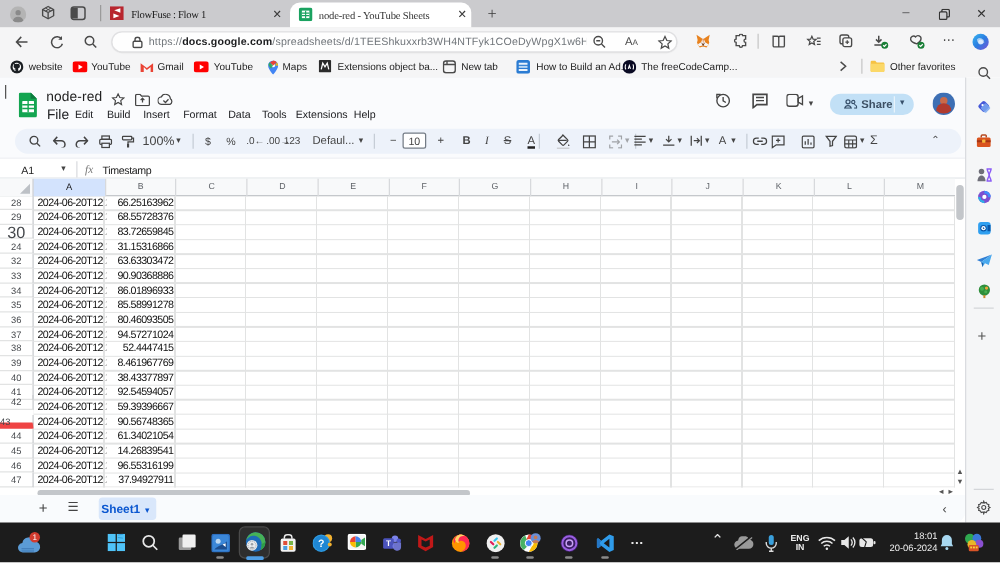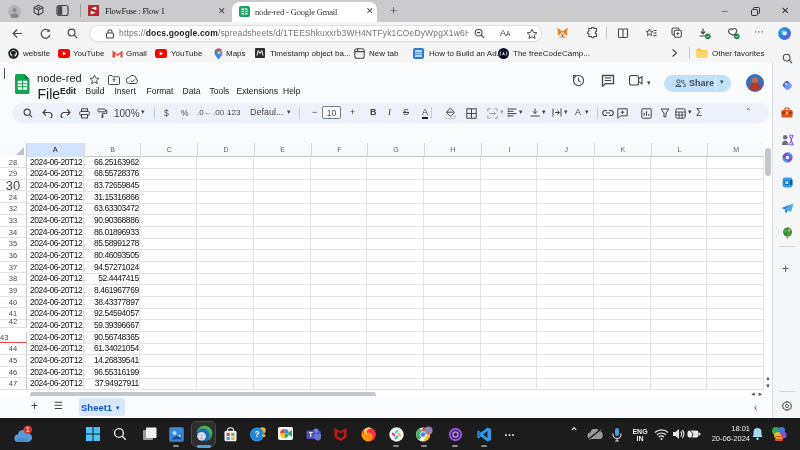--- a/index.html
+++ b/index.html
@@ -37,21 +37,21 @@
     </svg>
   <div class="abs" style="left:105px;top:6px;font-size:8.5px;letter-spacing:-0.25px;color:#202020;">FlowFuse : Flow 1</div>
   <div class="abs" style="left:218px;top:6px;font-size:9px;color:#3a3a3a;">✕</div>
 
   <div class="abs" style="left:232px;top:2px;width:145px;height:20px;background:#fff;border-radius:8px 8px 0 0;"></div>
   <svg class="abs" style="left:239px;top:6px;" width="11" height="11" viewBox="0 0 11 11">
       <rect width="11" height="11" rx="2" fill="#1aa260"></rect>
       <rect x="2.5" y="2.5" width="6" height="6" fill="#fff"></rect>
       <path d="M2.5 4.5h6M2.5 6.5h6M5.5 2.5v6" stroke="#1aa260" stroke-width="0.9"></path>
     </svg>
-  <div class="abs" style="left:255px;top:6.5px;font-size:8.5px;letter-spacing:-0.15px;color:#333;">node-red - Google Gmail</div>
+  <div class="abs" style="left:255px;top:6.5px;font-size:8.5px;letter-spacing:-0.15px;color:#333;">node-red - YouTube Sheets</div>
   <div class="abs" style="left:366px;top:6px;font-size:9px;color:#3a3a3a;">✕</div>
   <div class="abs" style="left:390px;top:3px;font-size:13px;color:#3a3a3a;font-weight:300;">+</div>
 
   <div class="abs" style="left:722px;top:4px;font-size:11px;color:#333;">–</div>
   <svg class="abs" style="left:751px;top:7px;" width="9" height="9" viewBox="0 0 9 9">
       <rect x="0.5" y="2.5" width="6" height="6" rx="1" fill="none" stroke="#333" stroke-width="1"></rect>
       <path d="M2.5 2.5v-1.2a0.8 0.8 0 0 1 0.8-0.8h4.2a1 1 0 0 1 1 1v4.2a0.8 0.8 0 0 1-0.8 0.8h-1.2" fill="none" stroke="#333" stroke-width="1"></path>
     </svg>
   <div class="abs" style="left:781px;top:5px;font-size:10px;color:#333;">✕</div>
 </div>
@@ -156,21 +156,21 @@
       <circle cx="4.5" cy="4.3" r="1.5" fill="#fff"></circle>
       <path d="M4.5 0.5a4 4 0 0 1 2.9 1.2L4.5 4.3 2 2a4 4 0 0 1 2.5-1.5z" fill="#ea4335"></path>
       <path d="M7.4 1.7A4 4 0 0 1 8.5 4.5L6 4.3z" fill="#fbbc04" opacity="0.9"></path>
       <path d="M1.6 2 4.5 4.3 2.8 6.8C1.6 5.5.8 4.2.8 3.5A4 4 0 0 1 1.6 2z" fill="#34a853" opacity="0.9"></path>
     </svg>
   <div class="abs" style="left:226px;top:5px;">Maps</div>
   <svg class="abs" style="left:255px;top:4px;" width="10" height="10" viewBox="0 0 10 10">
       <rect width="10" height="10" rx="1" fill="#2b2b2b"></rect>
       <path d="M2 7.5 3.2 2.5 5 5.5 6.8 2.5 8 7.5" fill="none" stroke="#fff" stroke-width="1"></path>
     </svg>
-  <div class="abs" style="left:270px;top:5px;">Timestamp object ba...</div>
+  <div class="abs" style="left:270px;top:5px;">Extensions object ba...</div>
   <svg class="abs" style="left:354px;top:4px;" width="11" height="11" viewBox="0 0 11 11">
       <rect x="0.8" y="0.8" width="9.4" height="9.4" rx="2" fill="none" stroke="#4a4a4a" stroke-width="1.1"></rect>
       <path d="M0.8 3.6h9.4M3.6 3.6V0.8" stroke="#4a4a4a" stroke-width="1.1"></path>
     </svg>
   <div class="abs" style="left:369px;top:5px;">New tab</div>
   <svg class="abs" style="left:413px;top:3.5px;" width="11" height="11" viewBox="0 0 11 11">
       <rect width="11" height="11" rx="2" fill="#2b7cd3"></rect>
       <rect x="2" y="2.2" width="7" height="1.6" fill="#eaf2fb"></rect>
       <rect x="2" y="4.7" width="7" height="1.6" fill="#bcd8f2"></rect>
       <rect x="2" y="7.2" width="7" height="1.6" fill="#eaf2fb"></rect>
@@ -209,22 +209,22 @@
     </svg>
   <svg class="abs" style="left:108px;top:13px;" width="12" height="10" viewBox="0 0 12 10">
       <path d="M0.5 1.5a1 1 0 0 1 1-1H4l1.2 1.3h5.3a1 1 0 0 1 1 1v5.7a1 1 0 0 1-1 1h-9a1 1 0 0 1-1-1z" fill="none" stroke="#454545" stroke-width="1"></path>
       <path d="M6 3.6v3.4M4.5 5.1 6 3.6 7.5 5.1" stroke="#454545" stroke-width="1" fill="none"></path>
     </svg>
   <svg class="abs" style="left:126px;top:13px;" width="13" height="10" viewBox="0 0 13 10">
       <path d="M3.5 8.5a3 3 0 0 1-.4-6A3.8 3.8 0 0 1 10.3 4 2.6 2.6 0 0 1 10 8.5z" fill="none" stroke="#454545" stroke-width="1"></path>
       <path d="M4.7 5.4 6.4 7l2.4-2.6" stroke="#454545" stroke-width="1" fill="none"></path>
     </svg>
 
-  <div class="abs" style="left:37.5px;top:24px;font-size:14px;color:#202124;">File</div>
-  <div class="abs" style="left:60px;top:24px;font-size:8.5px;color:#202124;font-weight:bold;">Edit</div>
+  <div class="abs" style="left:37.5px;top:24px;font-size:11px;color:#202124;">File</div>
+  <div class="abs" style="left:60px;top:24px;font-size:8.5px;color:#202124;">Edit</div>
   <div class="abs" style="left:85.5px;top:24px;font-size:8.5px;color:#202124;">Build</div>
   <div class="abs" style="left:114.5px;top:24px;font-size:8.5px;color:#202124;">Insert</div>
   <div class="abs" style="left:146.5px;top:24px;font-size:8.5px;color:#202124;">Format</div>
   <div class="abs" style="left:182.5px;top:24px;font-size:8.5px;color:#202124;">Data</div>
   <div class="abs" style="left:209.5px;top:24px;font-size:8.5px;color:#202124;">Tools</div>
   <div class="abs" style="left:236.5px;top:24px;font-size:8.5px;color:#202124;">Extensions</div>
   <div class="abs" style="left:283px;top:24px;font-size:8.5px;color:#202124;">Help</div>
 
   <svg class="abs" style="left:572px;top:12px;" width="13" height="13" viewBox="0 0 13 13">
       <circle cx="6.5" cy="6.5" r="5" fill="none" stroke="#454545" stroke-width="1.1"></circle>
@@ -351,20 +351,27 @@
       </svg>
     <svg class="abs" style="left:663px;top:4.5px;" width="11" height="11" viewBox="0 0 11 11">
         <rect x="0.8" y="0.8" width="9.4" height="9.4" rx="1.5" fill="none" stroke="#444" stroke-width="1"></rect>
         <path d="M0.8 4h9.4M4 4v6.2M0.8 7.1h9.4M7.1 4v6.2" stroke="#444" stroke-width="0.9"></path>
       </svg>
     <div class="abs" style="left:676px;top:5px;font-size:7px;">▾</div>
     <div class="abs" style="left:684px;top:3.5px;font-size:10px;">Σ</div>
     <div class="abs" style="left:733px;top:4px;font-size:8px;color:#444;">⌃</div>
   </div>
 
+  <div class="abs" style="left:0;top:64px;width:772px;height:17px;background:#fff;border-top:1px solid #eef0f3;border-bottom:1px solid #e0e3e7;">
+    <div class="abs" style="left:17px;top:4px;font-size:8.5px;font-weight:500;color:#222;">A1</div>
+    <div class="abs" style="left:49px;top:4px;font-size:7px;color:#444;">▾</div>
+    <div class="abs" style="left:61px;top:2px;width:1px;height:13px;background:#dadce0;"></div>
+    <div class="abs" style="left:68px;top:3px;font-size:9px;font-style:italic;color:#777;font-family:&quot;Liberation Serif&quot;,serif;">fx</div>
+    <div class="abs" style="left:82px;top:4px;font-size:8.5px;letter-spacing:-0.3px;color:#222;">Timestamp</div>
+  </div>
 
   <div class="abs" id="grid" style="left:0;top:81px;width:772px;height:253px;background:#fff;">
 
     <div class="abs" style="left:0;top:0;width:764px;height:13.5px;background:#f8f9fa;border-bottom:1px solid #c5c8cc;"></div>
     <div class="abs" style="left:0;top:0;width:27px;height:13.5px;background:#f8f9fa;border-right:1px solid #c5c8cc;"></div>
     <div class="abs" id="colheads" style="left:27px;top:0;width:737px;height:13.5px;">
         <div class="abs" style="left:56.7px;top:0;width:56.7px;height:13.5px;font-size:7px;color:#5f6368;text-align:center;line-height:14px;border-left:1px solid #d7d9dc;">B</div>
         <div class="abs" style="left:113.4px;top:0;width:56.7px;height:13.5px;font-size:7px;color:#5f6368;text-align:center;line-height:14px;border-left:1px solid #d7d9dc;">C</div>
         <div class="abs" style="left:170.10000000000002px;top:0;width:56.7px;height:13.5px;font-size:7px;color:#5f6368;text-align:center;line-height:14px;border-left:1px solid #d7d9dc;">D</div>
         <div class="abs" style="left:226.8px;top:0;width:56.7px;height:13.5px;font-size:7px;color:#5f6368;text-align:center;line-height:14px;border-left:1px solid #d7d9dc;">E</div>
@@ -421,21 +428,21 @@
         <div class="abs" style="left:83.7px;top:141.87px;width:55px;height:11.67px;font-size:8.5px;letter-spacing:-0.45px;color:#111;text-align:right;line-height:11.67px;">8.461967769</div>
         <div class="abs" style="left:0;top:153.54px;width:27px;height:11.67px;border-right:1px solid #c5c8cc;border-bottom:1px solid #e2e3e3;font-size:7.5px;color:#45484c;text-align:center;line-height:11.67px;">40</div>
         <div class="abs" style="left:30px;top:153.54px;width:54.8px;height:11.67px;overflow:hidden;font-size:8.5px;letter-spacing:-0.45px;color:#111;line-height:11.67px;white-space:nowrap;">2024-06-20T12:25:44</div>
         <div class="abs" style="left:83.7px;top:153.54px;width:55px;height:11.67px;font-size:8.5px;letter-spacing:-0.45px;color:#111;text-align:right;line-height:11.67px;">38.43377897</div>
         <div class="abs" style="left:0;top:165.21px;width:27px;height:11.67px;border-right:1px solid #c5c8cc;border-bottom:1px solid #e2e3e3;font-size:7.5px;color:#45484c;text-align:center;line-height:11.67px;">41</div>
         <div class="abs" style="left:30px;top:165.21px;width:54.8px;height:11.67px;overflow:hidden;font-size:8.5px;letter-spacing:-0.45px;color:#111;line-height:11.67px;white-space:nowrap;">2024-06-20T12:25:44</div>
         <div class="abs" style="left:83.7px;top:165.21px;width:55px;height:11.67px;font-size:8.5px;letter-spacing:-0.45px;color:#111;text-align:right;line-height:11.67px;">92.54594057</div>
         <div class="abs" style="left:0;top:173px;width:27px;height:11.67px;border-right:1px solid #c5c8cc;border-bottom:1px solid #e2e3e3;font-size:7.5px;color:#45484c;text-align:center;line-height:11.67px;">42</div>
         <div class="abs" style="left:30px;top:176.88px;width:54.8px;height:11.67px;overflow:hidden;font-size:8.5px;letter-spacing:-0.45px;color:#111;line-height:11.67px;white-space:nowrap;">2024-06-20T12:25:44</div>
         <div class="abs" style="left:83.7px;top:176.88px;width:55px;height:11.67px;font-size:8.5px;letter-spacing:-0.45px;color:#111;text-align:right;line-height:11.67px;">59.39396667</div>
-        <div class="abs" style="left:0;top:188.55px;width:27px;height:11.67px;border-right:1px solid #c5c8cc;border-bottom:1px solid #ef4444;font-size:7.5px;color:#45484c;text-align:left;line-height:11.67px;">43</div>
+        <div class="abs" style="left:0;top:188.55px;width:27px;height:11.67px;border-right:1px solid #c5c8cc;border-bottom:5px solid #ef4444;font-size:7.5px;color:#45484c;text-align:left;line-height:11.67px;">43</div>
         <div class="abs" style="left:30px;top:188.55px;width:54.8px;height:11.67px;overflow:hidden;font-size:8.5px;letter-spacing:-0.45px;color:#111;line-height:11.67px;white-space:nowrap;">2024-06-20T12:25:44</div>
         <div class="abs" style="left:83.7px;top:188.55px;width:55px;height:11.67px;font-size:8.5px;letter-spacing:-0.45px;color:#111;text-align:right;line-height:11.67px;">90.56748365</div>
         <div class="abs" style="left:0;top:200.22px;width:27px;height:11.67px;border-right:1px solid #c5c8cc;border-bottom:1px solid #e2e3e3;font-size:7.5px;color:#45484c;text-align:center;line-height:11.67px;">44</div>
         <div class="abs" style="left:30px;top:200.22px;width:54.8px;height:11.67px;overflow:hidden;font-size:8.5px;letter-spacing:-0.45px;color:#111;line-height:11.67px;white-space:nowrap;">2024-06-20T12:25:44</div>
         <div class="abs" style="left:83.7px;top:200.22px;width:55px;height:11.67px;font-size:8.5px;letter-spacing:-0.45px;color:#111;text-align:right;line-height:11.67px;">61.34021054</div>
         <div class="abs" style="left:0;top:211.89px;width:27px;height:11.67px;border-right:1px solid #c5c8cc;border-bottom:1px solid #e2e3e3;font-size:7.5px;color:#45484c;text-align:center;line-height:11.67px;">45</div>
         <div class="abs" style="left:30px;top:211.89px;width:54.8px;height:11.67px;overflow:hidden;font-size:8.5px;letter-spacing:-0.45px;color:#111;line-height:11.67px;white-space:nowrap;">2024-06-20T12:25:44</div>
         <div class="abs" style="left:83.7px;top:211.89px;width:55px;height:11.67px;font-size:8.5px;letter-spacing:-0.45px;color:#111;text-align:right;line-height:11.67px;">14.26839541</div>
         <div class="abs" style="left:0;top:223.56px;width:27px;height:11.67px;border-right:1px solid #c5c8cc;border-bottom:1px solid #e2e3e3;font-size:7.5px;color:#45484c;text-align:center;line-height:11.67px;">46</div>
         <div class="abs" style="left:30px;top:223.56px;width:54.8px;height:11.67px;overflow:hidden;font-size:8.5px;letter-spacing:-0.45px;color:#111;line-height:11.67px;white-space:nowrap;">2024-06-20T12:25:44</div>

